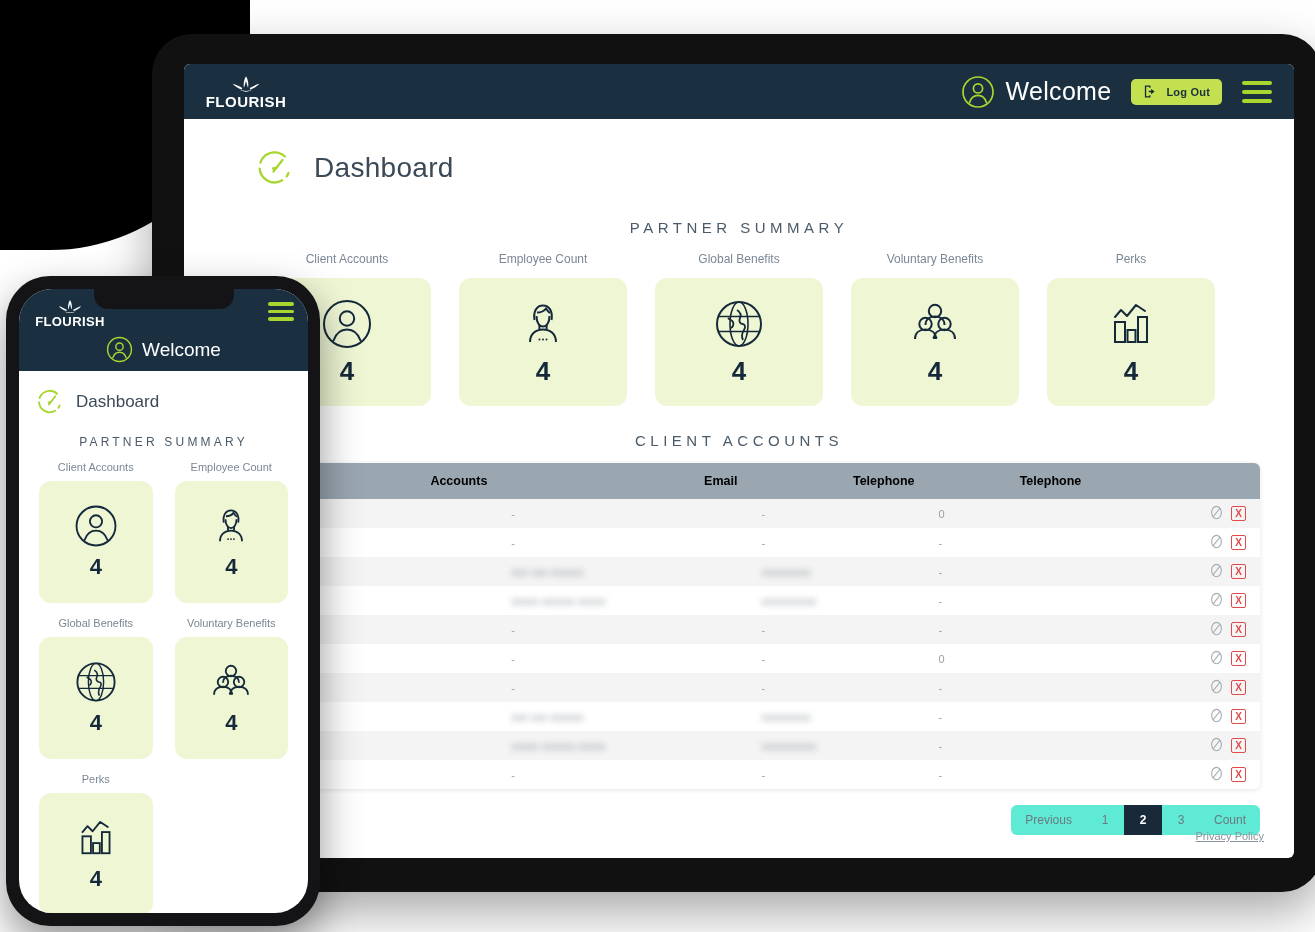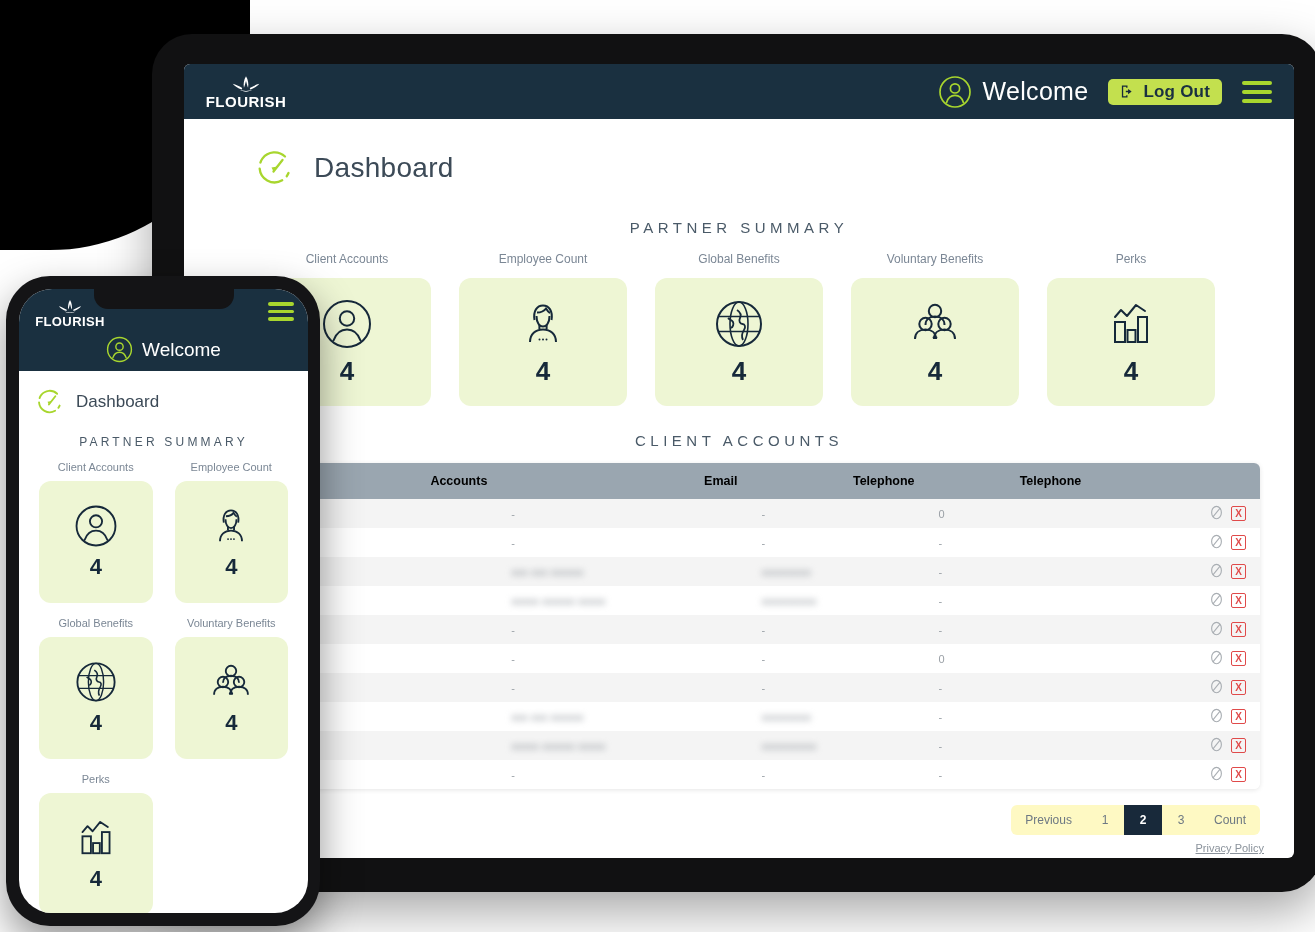--- a/index.html
+++ b/index.html
@@ -57,21 +57,21 @@
   }
   .welcome-group { display:flex; align-items:center; gap:11px; }
   .avatar-ring { width:34px; height:34px; }
   .welcome-text { color:#fff; font-size:25px; font-weight:300; letter-spacing:.3px; }
   .logout-btn {
     background:#c3e04e; border:none; border-radius:5px;
     height:26px; padding:0 12px;
     display:flex; align-items:center; gap:8px;
     cursor:pointer;
   }
-  .logout-label { color:#1a3040; font-size:17px; font-weight:bold; letter-spacing:.2px; }
+  .logout-label { color:#1a3040; font-size:11px; font-weight:bold; letter-spacing:.2px; }
   .hamburger { display:flex; flex-direction:column; gap:5px; cursor:pointer; }
   .hamburger span { display:block; width:30px; height:4px; background:#a8d62e; border-radius:2px; }
 
   
   .page-title-row {
     display:flex; align-items:center; gap:18px;
     padding:28px 0 0 70px;
   }
   .page-title { font-size:28px; color:#3c4a57; font-weight:400; letter-spacing:.3px; }
 
@@ -122,32 +122,32 @@
   .act-del {
     display:inline-flex; align-items:center; justify-content:center;
     width:15px; height:15px; border:1.4px solid #e04a4a; border-radius:2px;
     color:#e04a4a; font-size:10px; font-weight:bold; line-height:1;
     vertical-align:middle;
   }
 
   
   .pager-row { display:flex; justify-content:flex-end; padding:16px 34px 0 0; }
   .pager {
-    display:flex; align-items:stretch; background:#fef9c3;
+    display:flex; align-items:stretch; background:#5eead4;
     border-radius:6px; overflow:hidden; height:30px;
   }
   .pager-item {
     display:flex; align-items:center; justify-content:center;
     min-width:38px; padding:0 14px;
     font-size:12px; color:#6d7883; cursor:pointer;
   }
   .pager-item.active { background:#18293a; color:#fff; font-weight:bold; min-width:38px; }
 
   .privacy-row {
-    position:absolute; right:30px; bottom:4px;
+    position:absolute; right:30px; bottom:16px;
     font-size:11px; color:#8a929b;
   }
   .privacy-row a { color:#8a929b; text-decoration:underline; }
 
   
   .phone {
     position:absolute; left:6px; top:276px;
     width:314px; height:650px;
     background:#141416;
     border-radius:44px;

